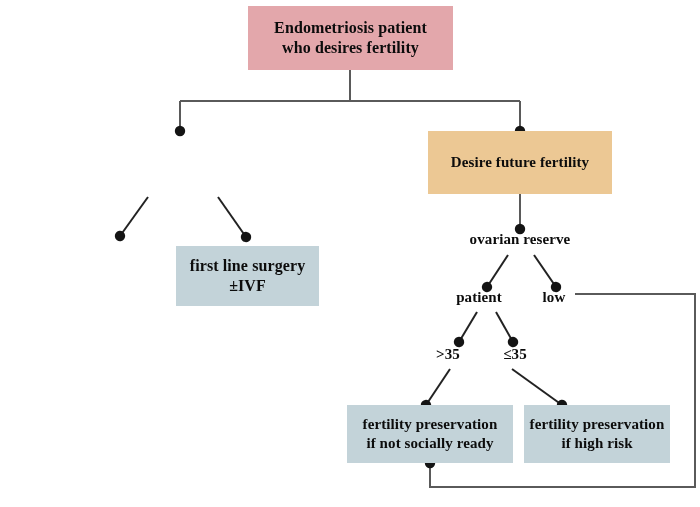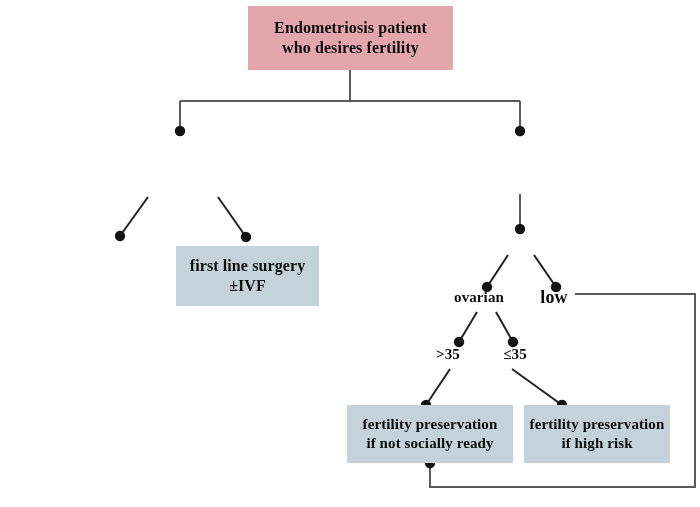--- a/index.html
+++ b/index.html
@@ -103,33 +103,39 @@
       <path d="M575,294 L695,294 L695,487 L430,487 L430,463" stroke="#5a5a5a" stroke-width="2" fill="none" marker-end="url(#arrowdot)"></path>
     </g>
   </svg>
 
   <div class="node node-pink" style="left:248px; top:6px; width:205px; height:64px; font-size:16px;">
     <span class="lines">Endometriosis patient
 who desires fertility</span>
   </div>
 
 
+  <div class="node node-tan" style="left:428px; top:131px; width:184px; height:63px; font-size:15px;">
+    <span class="lines">Desire future fertility</span>
+  </div>
 
 
   <div class="node node-blue" style="left:176px; top:246px; width:143px; height:60px; font-size:16px;">
     <span class="lines">first line surgery
 ±IVF</span>
   </div>
 
+  <div class="node node-plain" style="left:455px; top:228px; width:130px; height:24px; font-size:15px;">
+    <span class="lines">ovarian reserve</span>
+  </div>
 
   <div class="node node-plain" style="left:443px; top:286px; width:72px; height:24px; font-size:15px;">
-    <span class="lines">ovarian</span>
+    <span class="lines">patient</span>
   </div>
 
-  <div class="node node-plain" style="left:531px; top:286px; width:46px; height:24px; font-size:18px;">
+  <div class="node node-plain" style="left:531px; top:286px; width:46px; height:24px; font-size:15px;">
     <span class="lines">low</span>
   </div>
 
   <div class="node node-plain" style="left:425px; top:343px; width:46px; height:24px; font-size:15px;">
     <span class="lines">&gt;35</span>
   </div>
 
   <div class="node node-plain" style="left:490px; top:343px; width:50px; height:24px; font-size:15px;">
     <span class="lines">≤35</span>
   </div>

